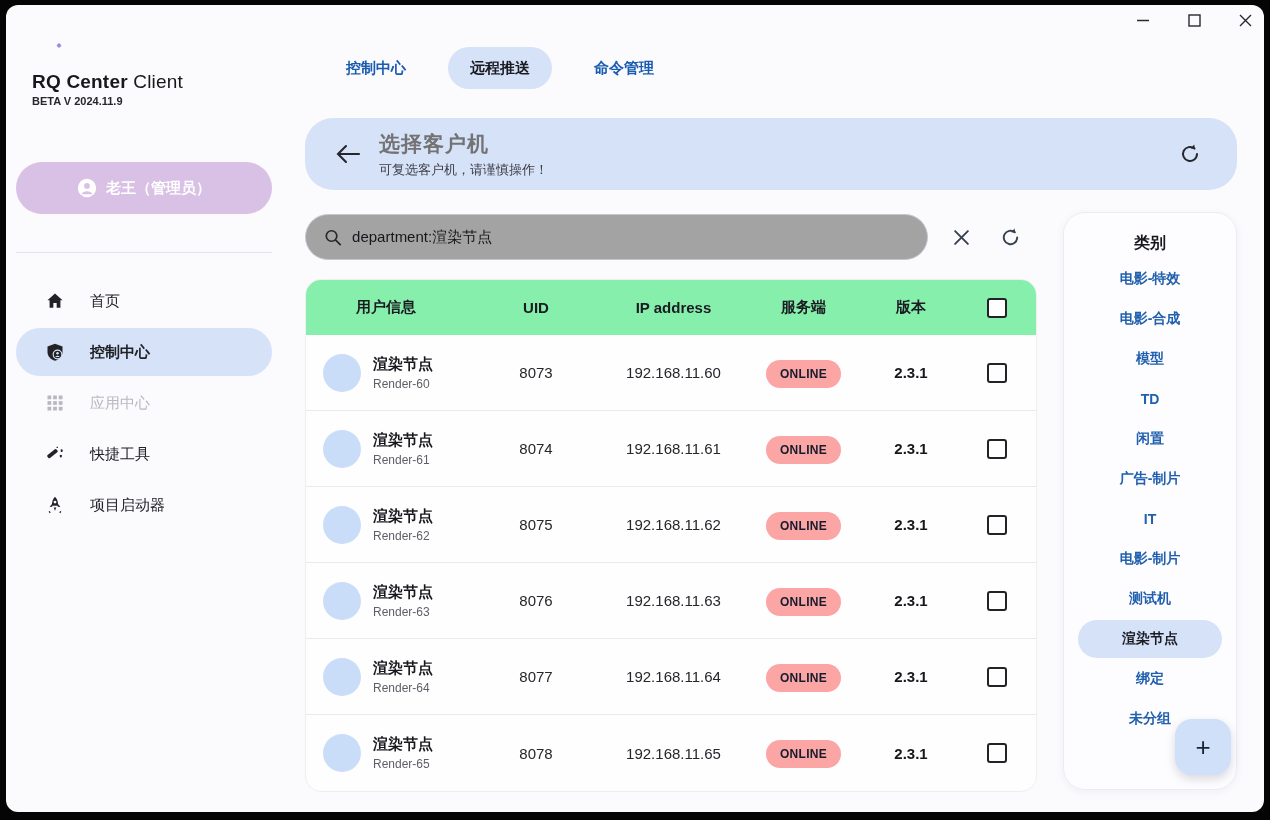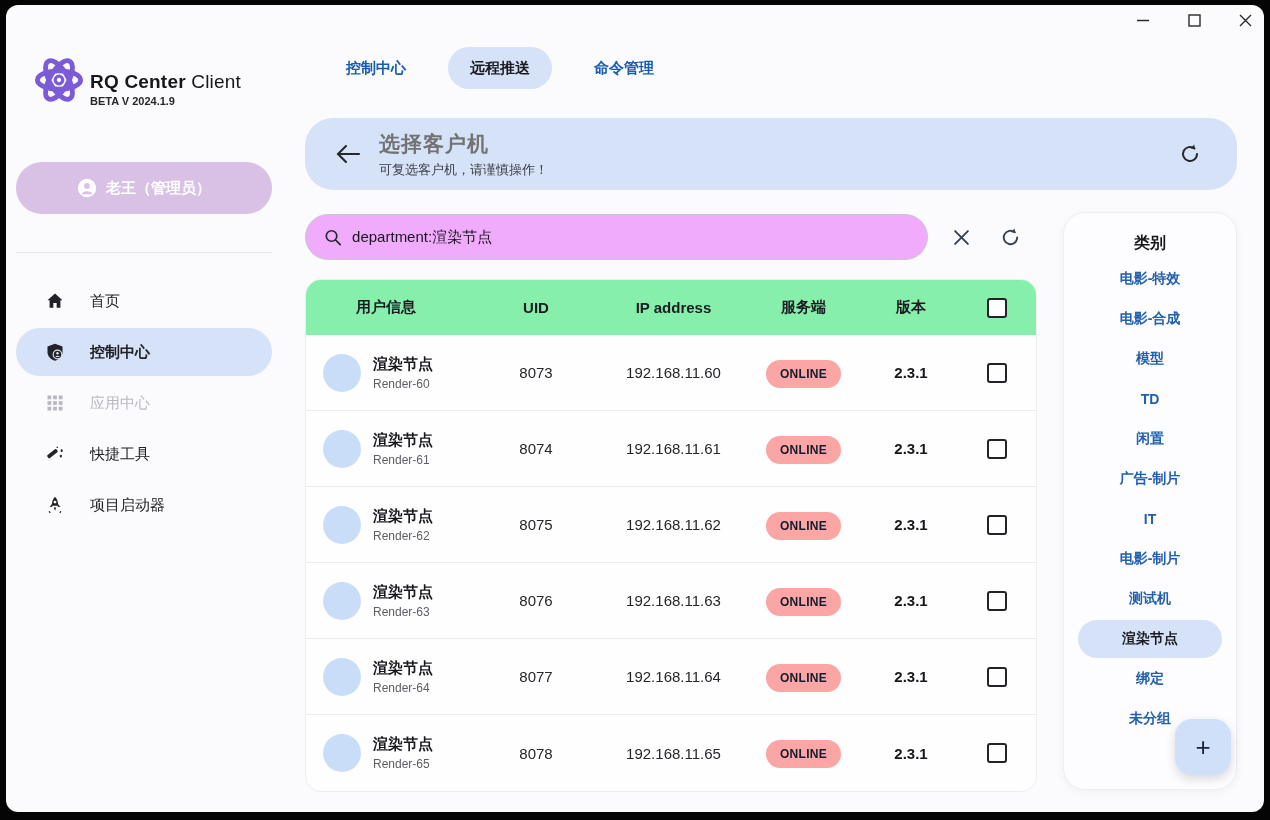--- a/index.html
+++ b/index.html
@@ -7,21 +7,21 @@
   .window {
     position:absolute; left:6px; top:5px; width:1258px; height:807px;
     background:#fbfafd; border-radius:12px; overflow:hidden;
   }
   
   .win-controls { position:absolute; top:6px; right:10px; display:flex; gap:33px; align-items:center; color:#2a2a2e; }
   .win-btn { width:18px; height:18px; display:flex; align-items:center; justify-content:center; font-size:15px; cursor:pointer; }
   .win-btn svg { display:block; }
   
   .sidebar { position:absolute; left:10px; top:38px; width:256px; }
-  .logo-row { display:flex; align-items:flex-end; gap:4px; padding-left:16px; height:64px; }
+  .logo-row { display:flex; align-items:flex-start; gap:23px; padding-left:16px; height:64px;flex-direction:column; }
   .logo-icon { width:54px; height:54px; }
   .logo-text .t1 { font-size:19px; color:#17171c; letter-spacing:.2px; }
   .logo-text .t1 b { font-weight:bold; }
   .logo-text .t2 { font-size:11px; font-weight:bold; color:#26262b; margin-top:2px; }
   .user-badge {
     margin-top:55px; height:52px; border-radius:26px; background:#d9c0e5;
     display:flex; align-items:center; justify-content:center; gap:9px;
     color:#fff; font-size:15px; font-weight:bold; cursor:pointer;
   }
   .sidebar-divider { margin-top:38px; height:1px; background:#e6e4ea; }
@@ -44,21 +44,21 @@
     background:#d5e2f8; border-radius:28px; display:flex; align-items:center;
   }
   .back-btn { margin-left:28px; width:30px; height:30px; display:flex; align-items:center; justify-content:center; cursor:pointer; }
   .hp-text { margin-left:16px; }
   .hp-title { font-size:21px; font-weight:bold; color:#737373; letter-spacing:1px; }
   .hp-sub { font-size:13px; color:#3c3c44; margin-top:3px; }
   .hp-refresh { margin-left:auto; margin-right:32px; width:26px; height:26px; cursor:pointer; }
   
   .search-row { position:absolute; left:299px; top:209px; width:932px; height:46px; display:flex; align-items:center; }
   .search-box {
-    width:623px; height:46px; border:1px solid #c7c6cd; border-radius:23px; background:#f0abfc;
+    width:623px; height:46px; border:1px solid #c7c6cd; border-radius:23px; background:#a3a3a3;
     display:flex; align-items:center; padding:0 18px; gap:10px;
   }
   .search-box input { border:none; outline:none; background:transparent; font-size:15px; color:#17171c; width:100%;
     font-family:"Liberation Sans","DejaVu Sans",sans-serif; }
   .icon-btn { width:30px; height:30px; display:flex; align-items:center; justify-content:center; cursor:pointer; color:#36414f; }
   .search-clear { margin-left:18px; font-size:19px; }
   .search-refresh { margin-left:19px; }
   
   .client-table {
     position:absolute; left:299px; top:274px; width:732px; height:513px;
@@ -130,21 +130,21 @@
       <svg class="logo-icon" viewBox="0 0 100 100">
         <g fill="none" stroke="#7b5bd6" stroke-width="9">
           <ellipse cx="50" cy="50" rx="40" ry="17"></ellipse>
           <ellipse cx="50" cy="50" rx="40" ry="17" transform="rotate(60 50 50)"></ellipse>
           <ellipse cx="50" cy="50" rx="40" ry="17" transform="rotate(120 50 50)"></ellipse>
           <circle cx="50" cy="50" r="7" stroke-width="6"></circle>
         </g>
       </svg>
       <div class="logo-text">
         <div class="t1"><b>RQ Center</b><span> Client</span></div>
-        <div class="t2">BETA V 2024.1.9</div>
+        <div class="t2">BETA V 2024.11.9</div>
       </div>
     </div>
 
     <div class="user-badge">
       <svg width="20" height="20" viewBox="0 0 24 24">
         <circle cx="12" cy="12" r="11" fill="#fff"></circle>
         <circle cx="12" cy="9.5" r="3.4" fill="#d9c0e5"></circle>
         <path d="M5.5 19.5 a7 5.5 0 0 1 13 0 z" fill="#d9c0e5"></path>
       </svg>
       <span>老王（管理员）</span>

